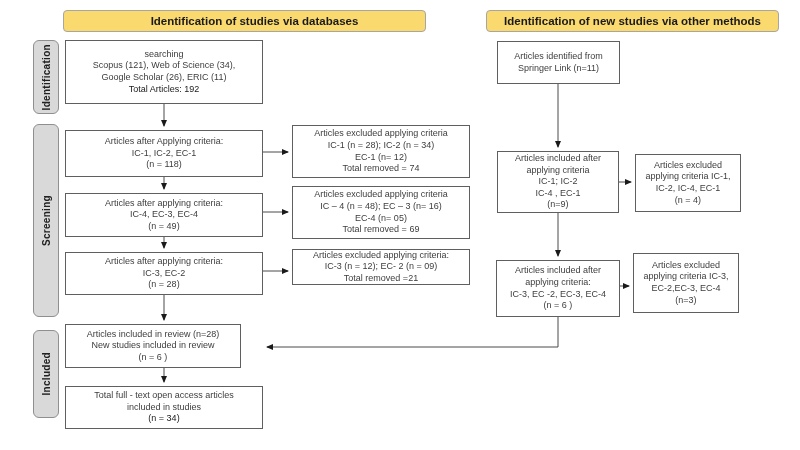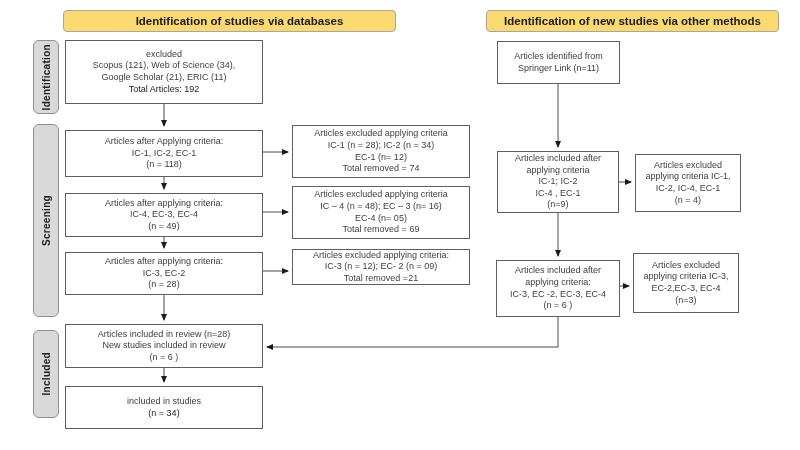--- a/index.html
+++ b/index.html
@@ -29,41 +29,41 @@
     text-align:center;font-size:9px;line-height:1.28;color:#3d3d3d;padding:2px 3px;
   }
   .ln{display:block;white-space:nowrap;}
   .b{font-weight:normal;color:#1a1a1a;}
   svg.wires{position:absolute;left:0;top:0;pointer-events:none;}
   svg.wires line, svg.wires polyline{stroke:#4a4a4a;stroke-width:1;}
 </style>
 </head>
 <body>
 
-<div class="hdr" style="left:63px;top:10px;width:333px;height:22px;padding-left:20px;">
+<div class="hdr" style="left:63px;top:10px;width:363px;height:22px;padding-left:20px;">
   <span>Identification of studies via databases</span>
 </div>
 <div class="hdr" style="left:486px;top:10px;width:293px;height:22px;">
   <span>Identification of new studies via other methods</span>
 </div>
 
 <div class="side" style="left:33px;top:40px;width:26px;height:74px;">
   <span>Identification</span>
 </div>
 <div class="side" style="left:33px;top:124px;width:26px;height:193px;">
   <span>Screening</span>
 </div>
 <div class="side" style="left:33px;top:330px;width:26px;height:88px;">
   <span>Included</span>
 </div>
 
 <div class="node" style="left:65px;top:40px;width:198px;height:64px;">
-  <span class="ln">excluded</span>
+  <span class="ln">searching</span>
   <span class="ln">Scopus (121), Web of Science (34),</span>
-  <span class="ln">Google Scholar (21), ERIC (11)</span>
+  <span class="ln">Google Scholar (26), ERIC (11)</span>
   <span class="ln b">Total Articles: 192</span>
 </div>
 
 <div class="node" style="left:65px;top:130px;width:198px;height:47px;">
   <span class="ln">Articles after Applying criteria:</span>
   <span class="ln">IC-1, IC-2, EC-1</span>
   <span class="ln">(n = 118)</span>
 </div>
 
 <div class="node" style="left:65px;top:193px;width:198px;height:44px;">
@@ -71,27 +71,28 @@
   <span class="ln">IC-4, EC-3, EC-4</span>
   <span class="ln">(n = 49)</span>
 </div>
 
 <div class="node" style="left:65px;top:252px;width:198px;height:43px;">
   <span class="ln">Articles after applying criteria:</span>
   <span class="ln">IC-3, EC-2</span>
   <span class="ln">(n = 28)</span>
 </div>
 
-<div class="node" style="left:65px;top:324px;width:198px;height:44px;">
+<div class="node" style="left:65px;top:324px;width:176px;height:44px;">
   <span class="ln">Articles included in review (n=28)</span>
   <span class="ln">New studies included in review</span>
   <span class="ln">(n = 6 )</span>
 </div>
 
 <div class="node" style="left:65px;top:386px;width:198px;height:43px;">
+  <span class="ln">Total full - text open access articles</span>
   <span class="ln">included in studies</span>
   <span class="ln b">(n = 34)</span>
 </div>
 
 <div class="node" style="left:292px;top:125px;width:178px;height:53px;">
   <span class="ln">Articles excluded applying criteria</span>
   <span class="ln">IC-1 (n = 28); IC-2 (n = 34)</span>
   <span class="ln">EC-1 (n= 12)</span>
   <span class="ln">Total removed = 74</span>
 </div>

